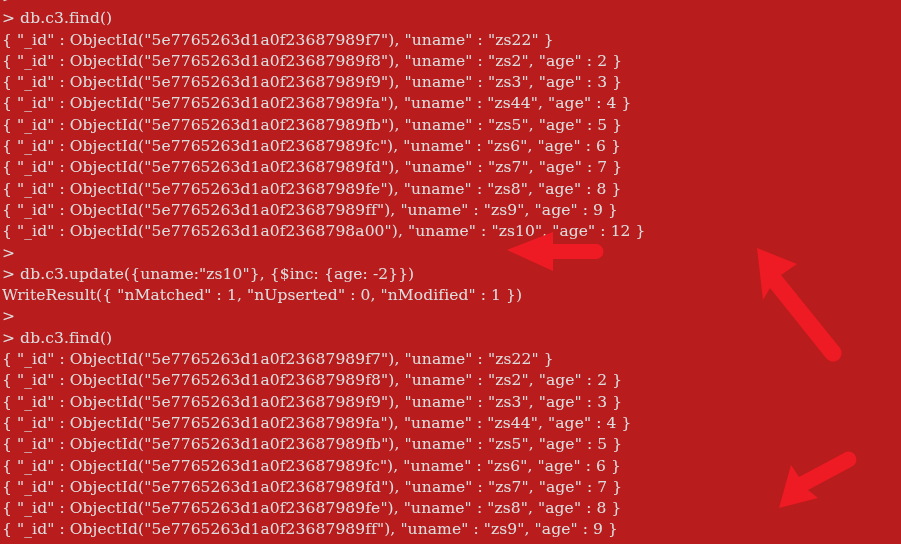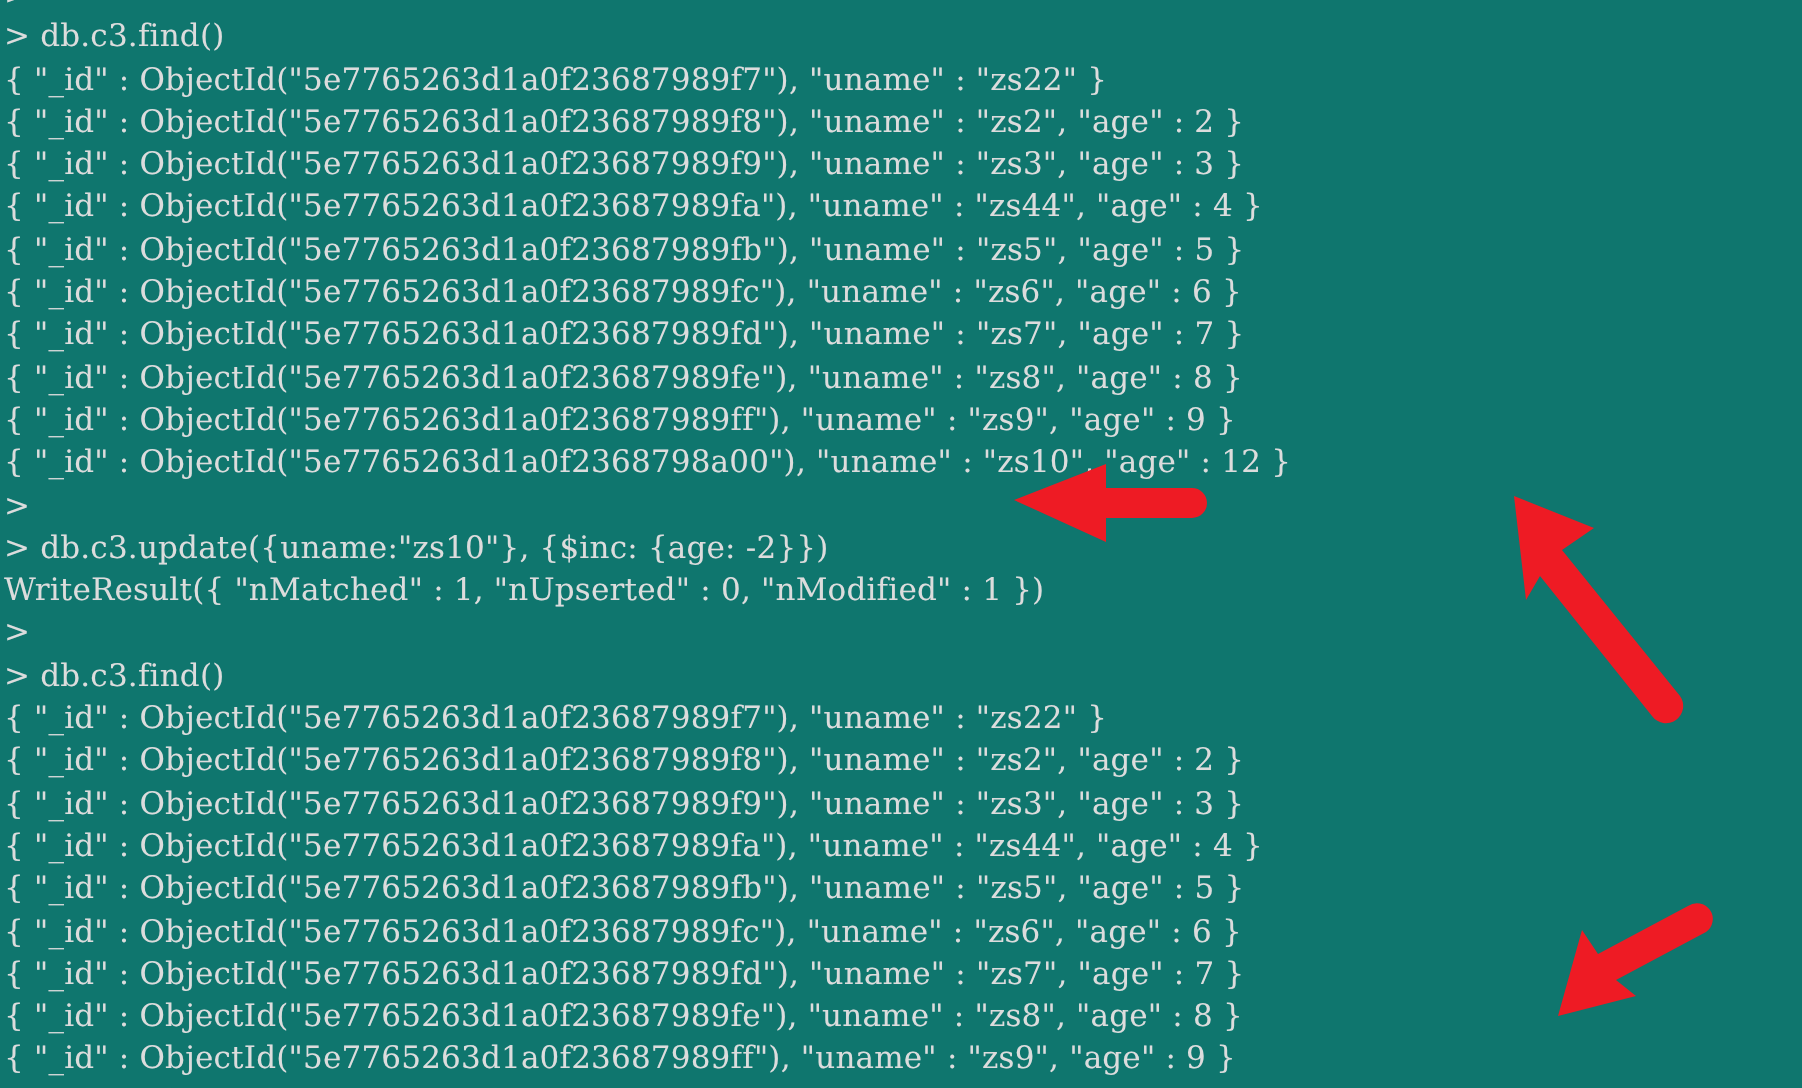--- a/index.html
+++ b/index.html
@@ -4,21 +4,21 @@
 <style>
   html, body {
     margin: 0;
     padding: 0;
     background: #0d0d0d;
   }
   #terminal {
     position: relative;
     width: 901px;
     height: 544px;
-    background: #0f766e;
+    background: #b91c1c;
     overflow: hidden;
     font-family: "DejaVu Serif", "Liberation Serif", serif;
     font-size: 15.5px;
     line-height: 21.3px;
     color: #d8d8d8;
     box-sizing: border-box;
   }
   #lines {
     position: absolute;
     left: 0;

